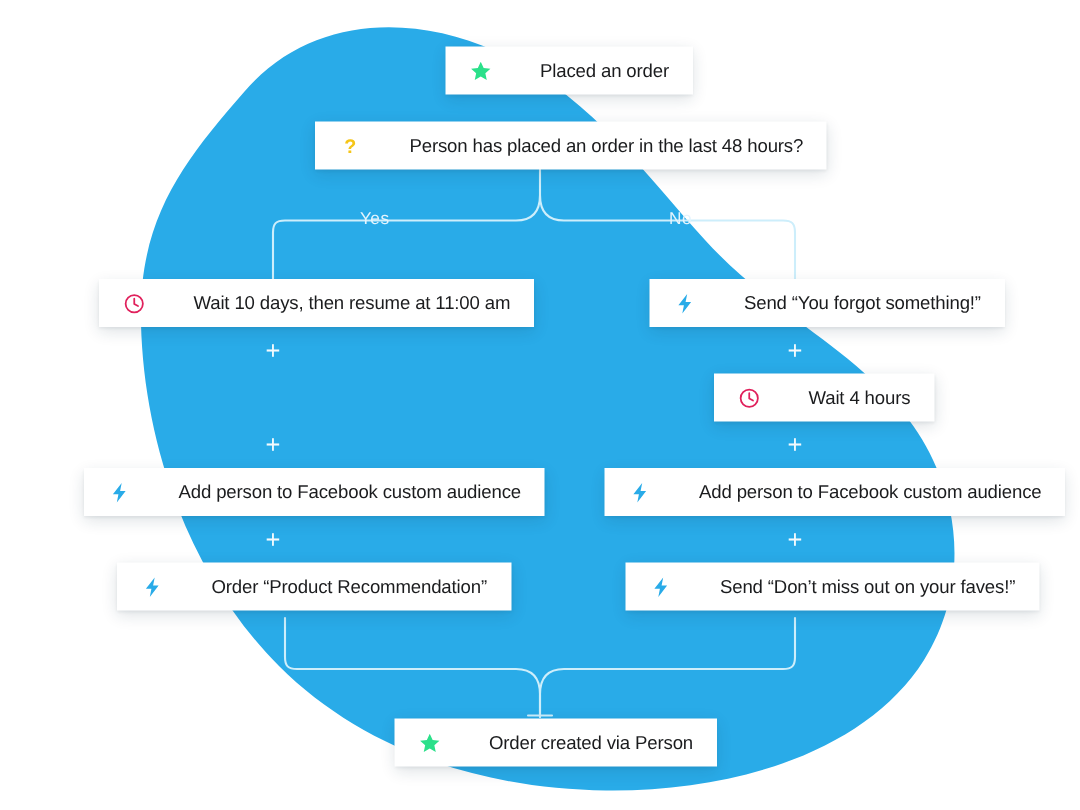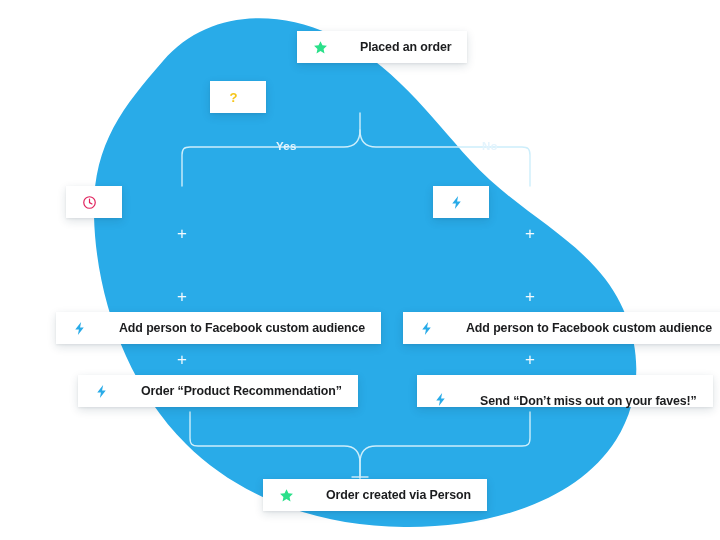--- a/index.html
+++ b/index.html
@@ -42,24 +42,23 @@
     stroke-width: 1.4;
     stroke-linecap: round;
   }
 
   
   .branch-label {
     position: absolute;
     z-index: 3;
     color: #e4f4fd;
     font-size: 11.5px;
-    font-weight: 700;
+    font-weight: 400;
     letter-spacing: .3px;
     white-space: nowrap;
-    margin-left: 36px;
   }
 
   
   .plus {
     position: absolute;
     z-index: 3;
     color: #ffffff;
     font-size: 17px;
     font-weight: 400;
     line-height: 1;
@@ -85,21 +84,21 @@
     display: inline-flex;
     align-items: center;
     justify-content: center;
     width: 15px;
     height: 15px;
     margin-right: 9px;
     flex: 0 0 auto;
   }
   .node .txt {
     font-size: 12.4px;
-    font-weight: 700;
+    font-weight: 400;
     color: #1b1c1e;
     letter-spacing: -.1px;
     line-height: 1;
     padding-left: 23px;
   }
 </style>
 </head>
 <body>
 
 <div id="stage">
@@ -162,29 +161,31 @@
     </span>
     <span class="txt">Placed an order</span>
   </div>
 
   <div class="node" style="left:210px; top:81px;">
     <span class="ico">
       <svg viewBox="0 0 24 24" width="15" height="15" xmlns="http://www.w3.org/2000/svg">
         <text x="12" y="19" text-anchor="middle" font-family="Liberation Sans, sans-serif" font-size="21" font-weight="700" fill="#F5C518">?</text>
       </svg>
     </span>
+    <span class="txt">Person has placed an order in the last 48 hours?</span>
   </div>
 
   <div class="node" style="left:66px; top:186px;">
     <span class="ico">
       <svg viewBox="0 0 24 24" width="15" height="15" xmlns="http://www.w3.org/2000/svg">
         <circle cx="12" cy="12" r="9.2" fill="none" stroke="#E0215C" stroke-width="1.9"></circle>
         <path d="M12 6.6 L12 12.2 L16 14.4" fill="none" stroke="#E0215C" stroke-width="1.9" stroke-linecap="round" stroke-linejoin="round"></path>
       </svg>
     </span>
+    <span class="txt">Wait 10 days, then resume at 11:00 am</span>
   </div>
 
 
   <div class="node" style="left:56px; top:312px;">
     <span class="ico">
       <svg viewBox="0 0 24 24" width="15" height="15" xmlns="http://www.w3.org/2000/svg">
         <path d="M14.6 1.5 L5.2 13.6 L11.1 13.6 L9.4 22.5 L18.8 10.2 L12.9 10.2 Z" fill="#29ABE8"></path>
       </svg>
     </span>
     <span class="txt">Add person to Facebook custom audience</span>
@@ -198,33 +199,43 @@
     </span>
     <span class="txt">Order “Product Recommendation”</span>
   </div>
 
   <div class="node" style="left:433px; top:186px;">
     <span class="ico">
       <svg viewBox="0 0 24 24" width="15" height="15" xmlns="http://www.w3.org/2000/svg">
         <path d="M14.6 1.5 L5.2 13.6 L11.1 13.6 L9.4 22.5 L18.8 10.2 L12.9 10.2 Z" fill="#29ABE8"></path>
       </svg>
     </span>
-  </div>
-
+    <span class="txt">Send “You forgot something!”</span>
+  </div>
+
+  <div class="node" style="left:476px; top:249px;">
+    <span class="ico">
+      <svg viewBox="0 0 24 24" width="15" height="15" xmlns="http://www.w3.org/2000/svg">
+        <circle cx="12" cy="12" r="9.2" fill="none" stroke="#E0215C" stroke-width="1.9"></circle>
+        <path d="M12 6.6 L12 12.2 L16 14.4" fill="none" stroke="#E0215C" stroke-width="1.9" stroke-linecap="round" stroke-linejoin="round"></path>
+      </svg>
+    </span>
+    <span class="txt">Wait 4 hours</span>
+  </div>
 
   <div class="node" style="left:403px; top:312px;">
     <span class="ico">
       <svg viewBox="0 0 24 24" width="15" height="15" xmlns="http://www.w3.org/2000/svg">
         <path d="M14.6 1.5 L5.2 13.6 L11.1 13.6 L9.4 22.5 L18.8 10.2 L12.9 10.2 Z" fill="#29ABE8"></path>
       </svg>
     </span>
     <span class="txt">Add person to Facebook custom audience</span>
   </div>
 
-  <div class="node" style="left:417px; top:375px;align-items:flex-end;">
+  <div class="node" style="left:417px; top:375px;">
     <span class="ico">
       <svg viewBox="0 0 24 24" width="15" height="15" xmlns="http://www.w3.org/2000/svg">
         <path d="M14.6 1.5 L5.2 13.6 L11.1 13.6 L9.4 22.5 L18.8 10.2 L12.9 10.2 Z" fill="#29ABE8"></path>
       </svg>
     </span>
     <span class="txt">Send “Don’t miss out on your faves!”</span>
   </div>
 
   <div class="node" style="left:263px; top:479px;">
     <span class="ico">

